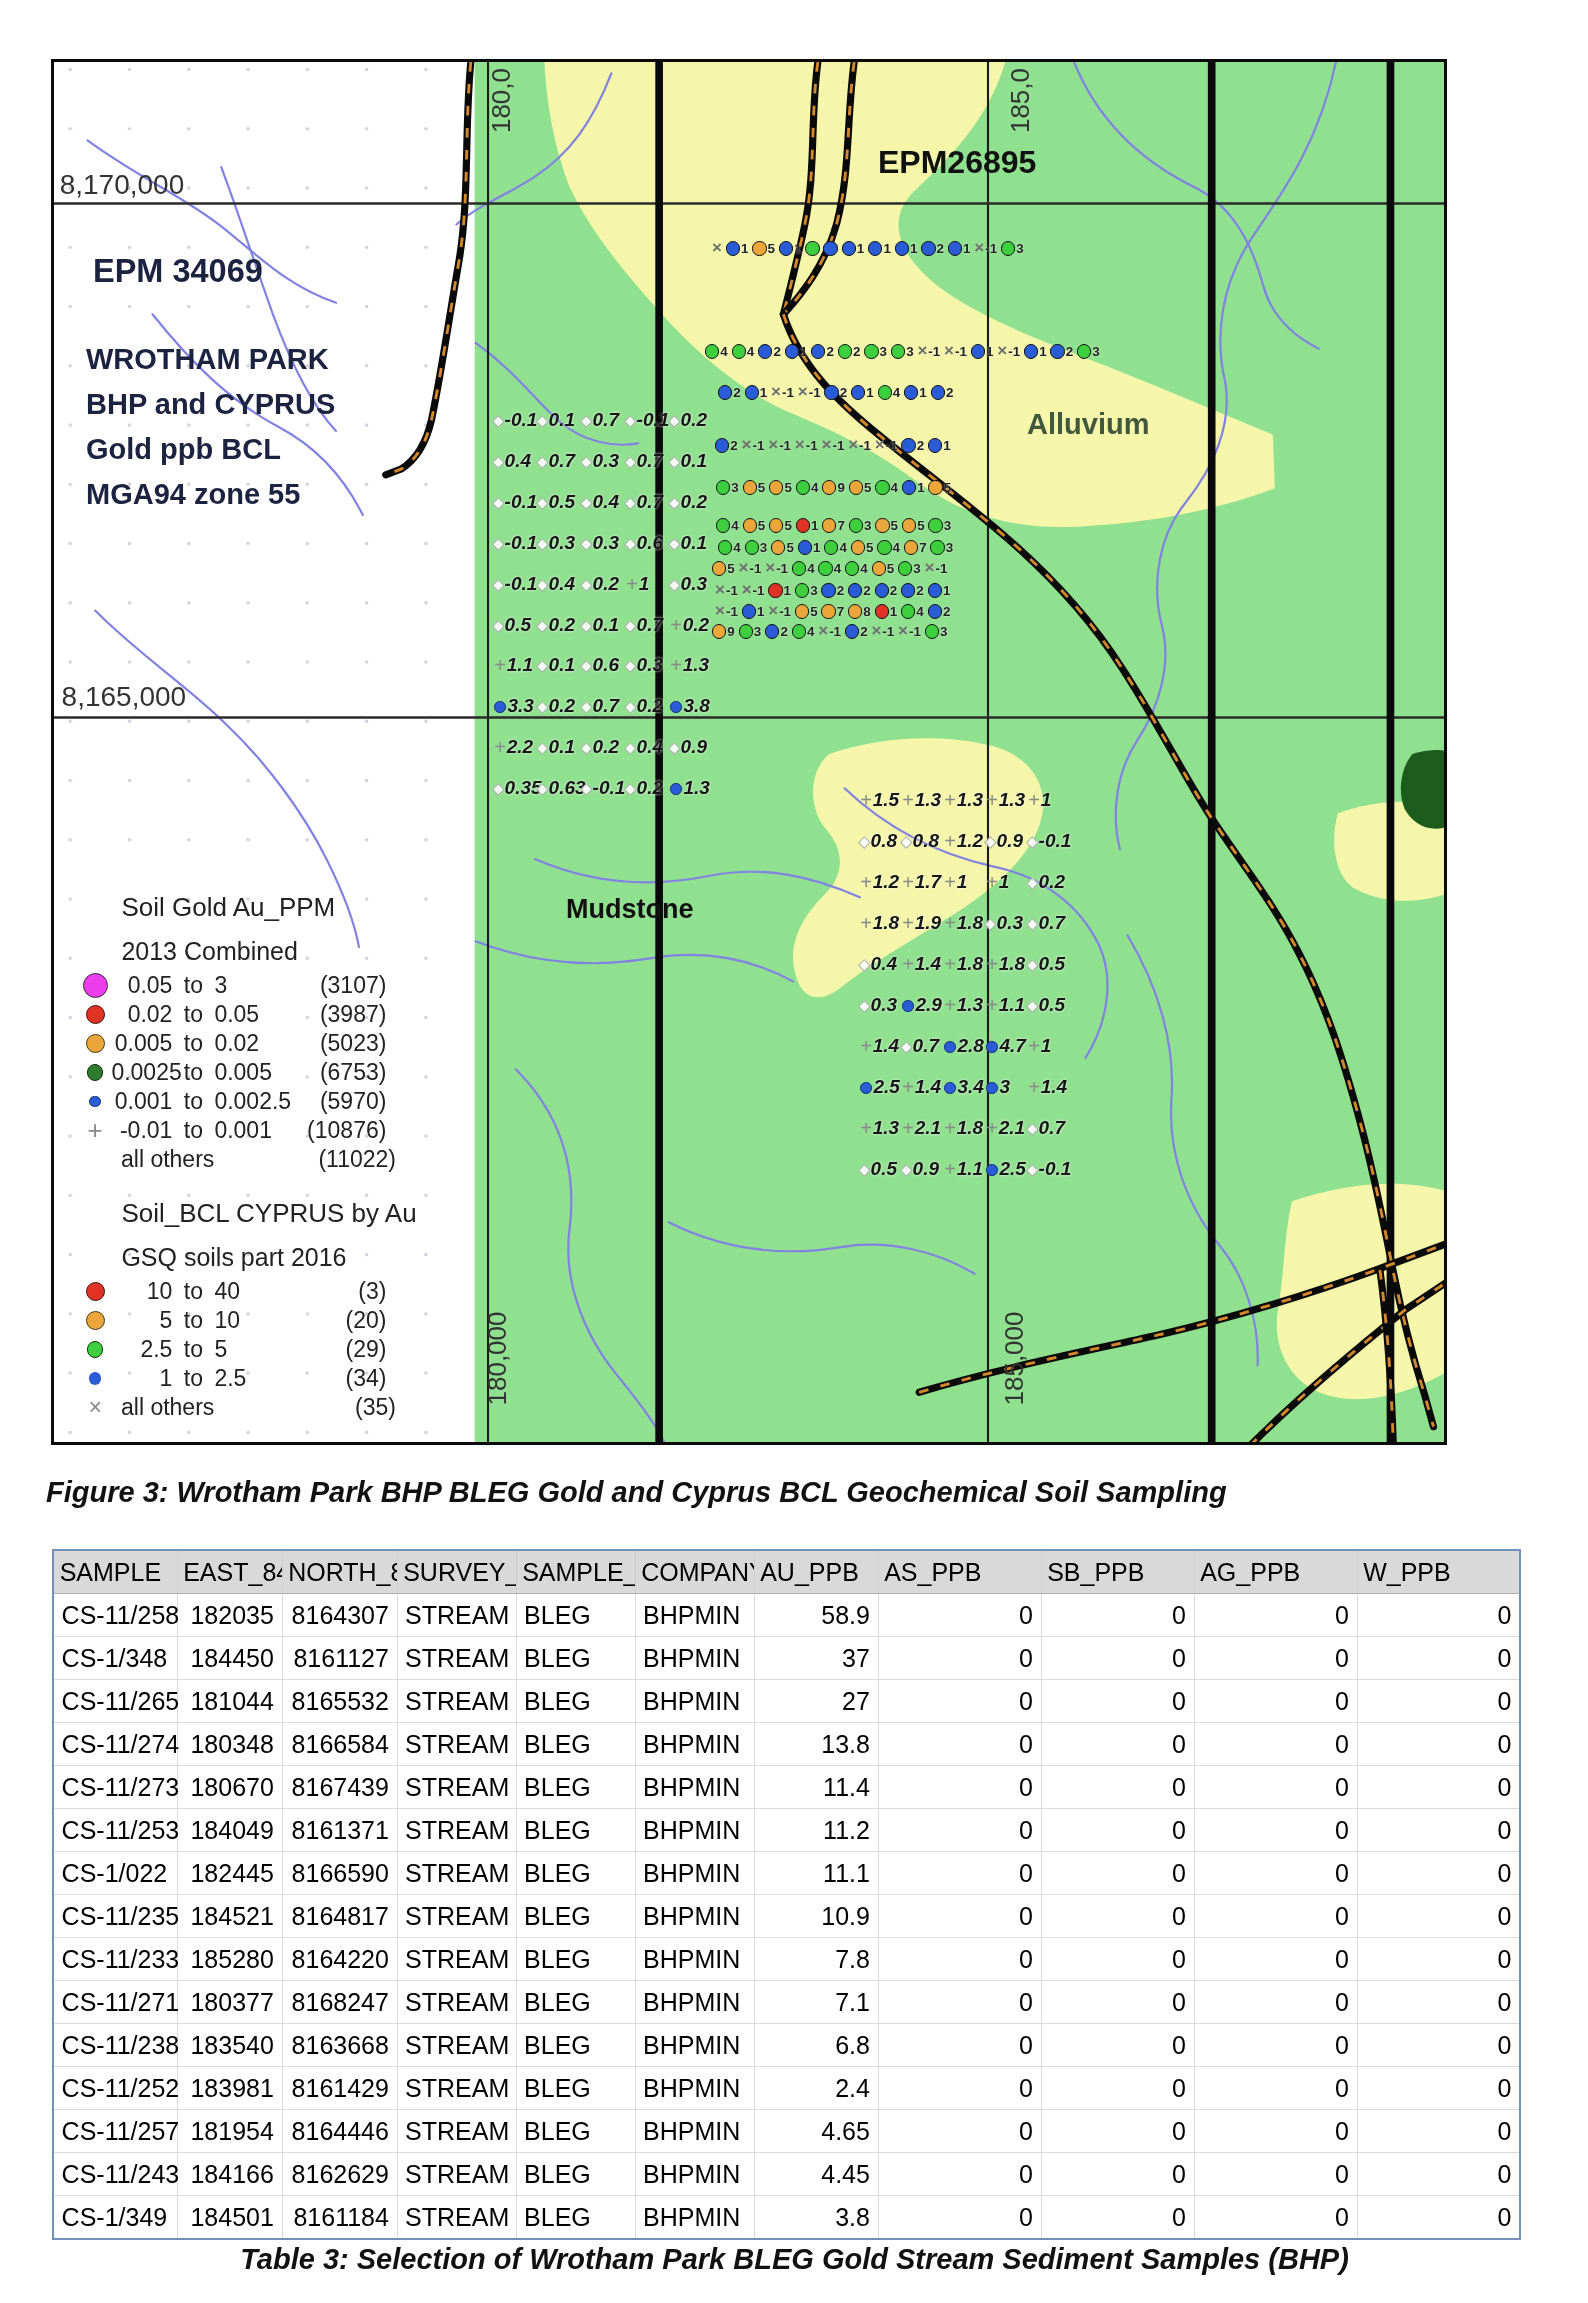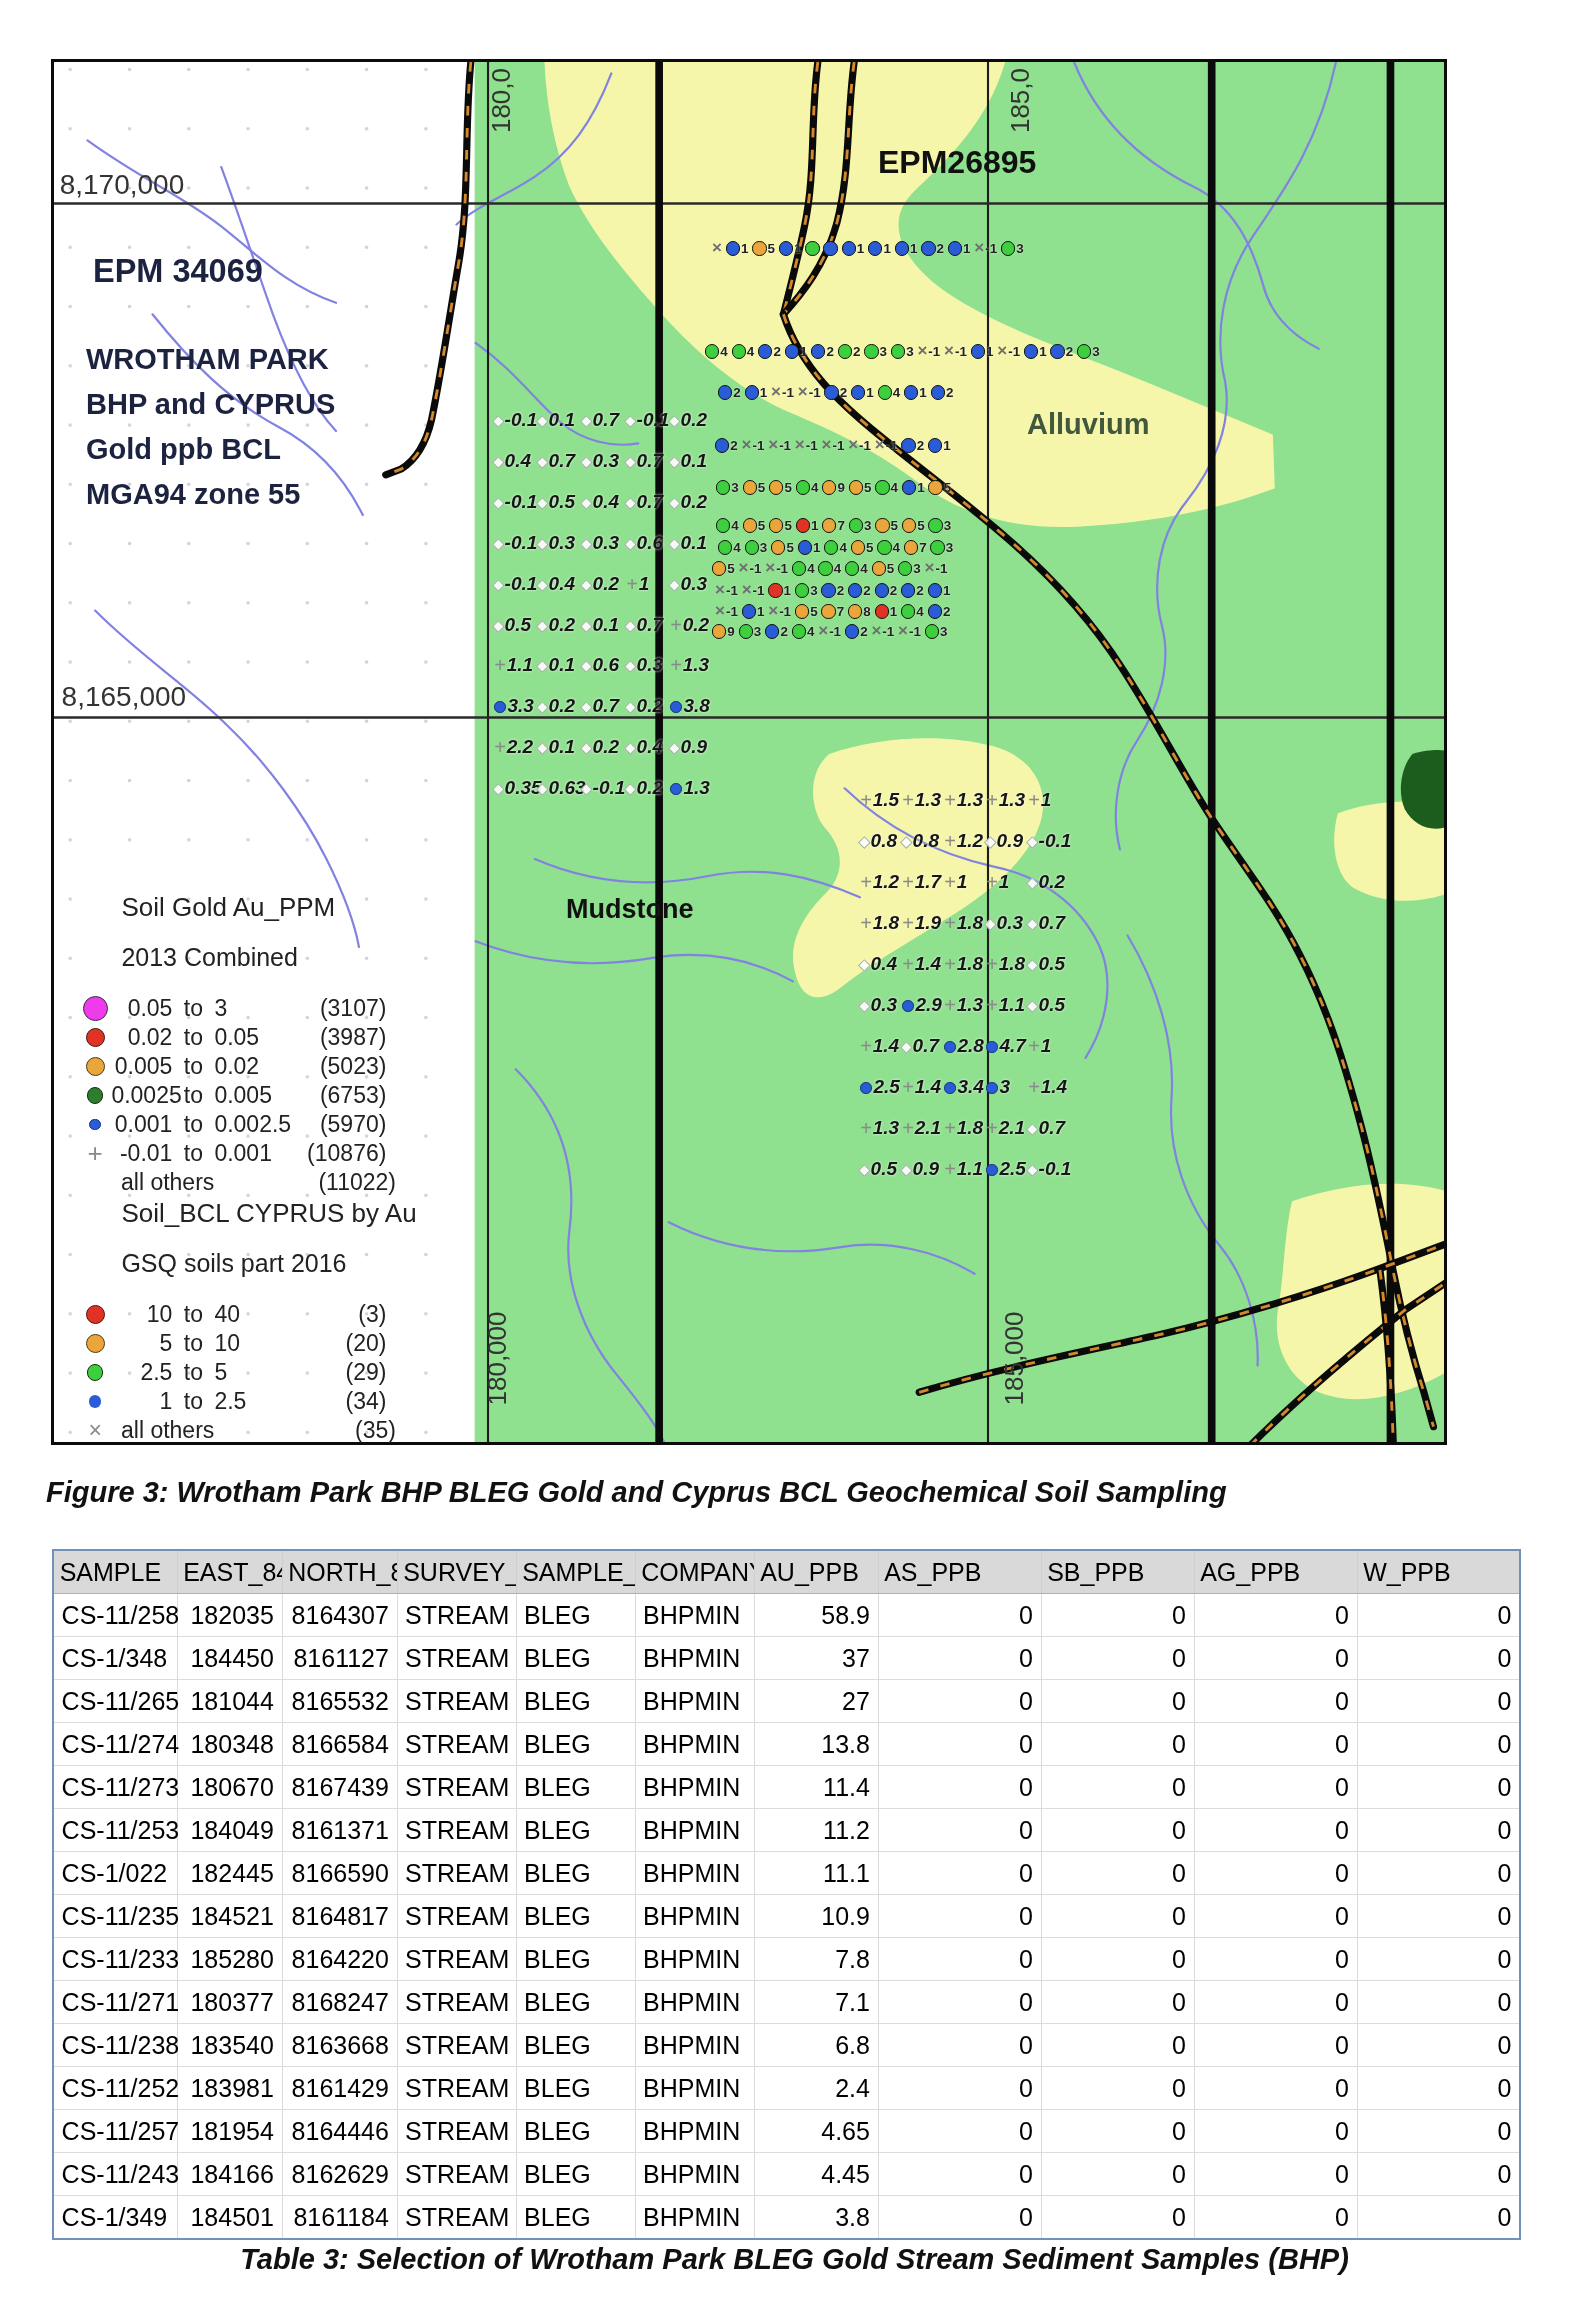--- a/index.html
+++ b/index.html
@@ -27,22 +27,22 @@
   .epmtop{left:824px;top:82px;font-size:32px;font-weight:bold;color:#111;}
   .epmleft{left:39px;top:191px;font-size:32.5px;font-weight:bold;color:var(--title_navy);}
   .titleblock{left:32px;top:275px;font-size:29px;font-weight:bold;line-height:45px;color:var(--title_navy);}
   .alluvium{left:973px;top:346px;font-size:29px;font-weight:600;color:#41583f;}
   .mudstone{left:512px;top:832px;font-size:27px;font-weight:bold;color:#111;}
 
   
   .legend{position:absolute;width:363px;}
   #leg1{left:13.4px;top:830px;} #leg2{left:13.4px;top:1136px;}
   .ltitle{margin-left:54px;font-size:26px;color:#222;}
-  .lsub{margin-left:54px;font-size:25px;color:#222;margin-top:20px;}
-  .lentries{margin-top:22px;}
+  .lsub{margin-left:54px;font-size:25px;color:#222;margin-top:14px;}
+  .lentries{margin-top:5px;}
   .lrow{display:flex;align-items:center;height:29px;font-size:23px;color:#222;}
   .sym{width:32.5px;display:flex;justify-content:center;align-items:center;margin-left:11.5px;}
   .g{box-sizing:border-box;border-radius:50%;}
   .sym-magenta{width:25px;height:25px;background:var(--magenta);border:1.9px solid #333;}
   .sym-red{width:19px;height:19px;background:var(--dot_red);border:1.9px solid #4a1208;}
   .sym-orange{width:19px;height:19px;background:var(--dot_orange);border:1.9px solid #4a3a10;}
   .sym-dkgreen{width:16.3px;height:16.3px;background:var(--dark_green);border:1.9px solid #12300f;}
   .sym-blue{width:11.5px;height:11.5px;background:var(--dot_blue);border:1px solid #10307a;}
   .sym-green{width:16.3px;height:16.3px;background:var(--dot_green);border:1.9px solid #12300f;}
   .sym-bluedot{width:12.4px;height:12.4px;background:var(--dot_blue);}

